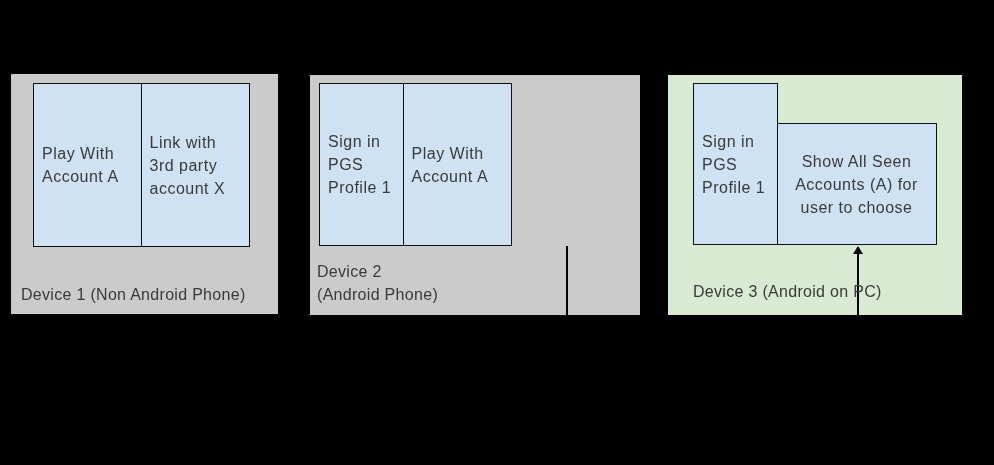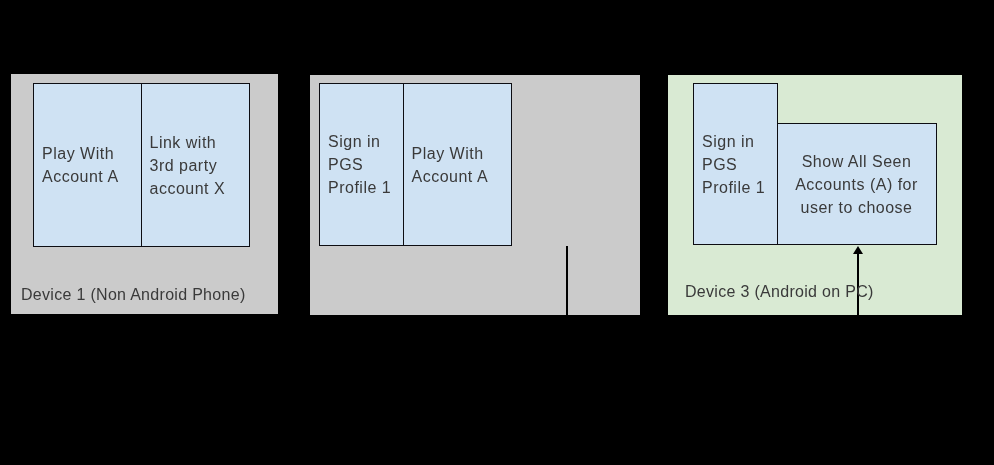--- a/index.html
+++ b/index.html
@@ -60,21 +60,21 @@
     left: 256px; top: 171px;
     width: 2px; height: 69px;
     background: #000;
   }
 
   
   .d3 { left: 668px; top: 75px; width: 294px; height: 240px; }
   .d3 .steps-row { left: 25px; top: 8px; height: 162px; }
   .d3 .s0 { width: 85px; }
   .d3 .s1 { width: 160px; margin-top: 40px; }
-  .d3 .device-label { left: 17px; bottom: 12px; }
+  .d3 .device-label { left: 25px; bottom: 12px; }
   .arrow-line {
     position: absolute;
     left: 189px; top: 178px;
     width: 2px; height: 62px;
     background: #000;
   }
   .arrow-head {
     position: absolute;
     left: 185px; top: 171px;
     width: 0; height: 0;
@@ -103,20 +103,22 @@
   <div class="device-panel panel-gray d2">
     <div class="steps-row">
       <div class="step-box s0">
         <span>Sign in PGS Profile 1</span>
       </div>
       <div class="step-box s2">
         <span>Play With Account A</span>
       </div>
     </div>
     <div class="drop-line"></div>
+    <div class="device-label">Device 2
+(Android Phone)</div>
   </div>
 
   <div class="device-panel panel-green d3">
     <div class="steps-row">
       <div class="step-box s0">
         <span>Sign in PGS Profile 1</span>
       </div>
       <div class="step-box s1 centered">
         <span>Show All Seen Accounts (A) for user to choose</span>
       </div>

